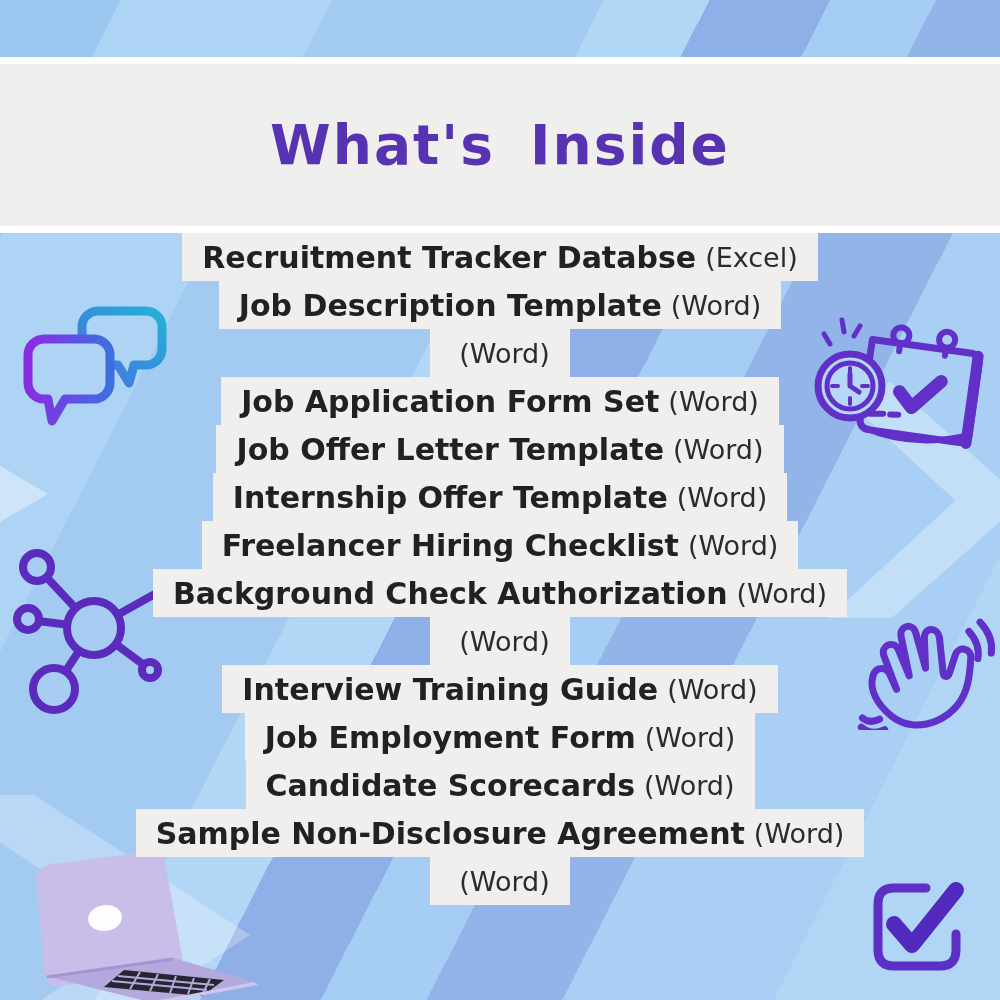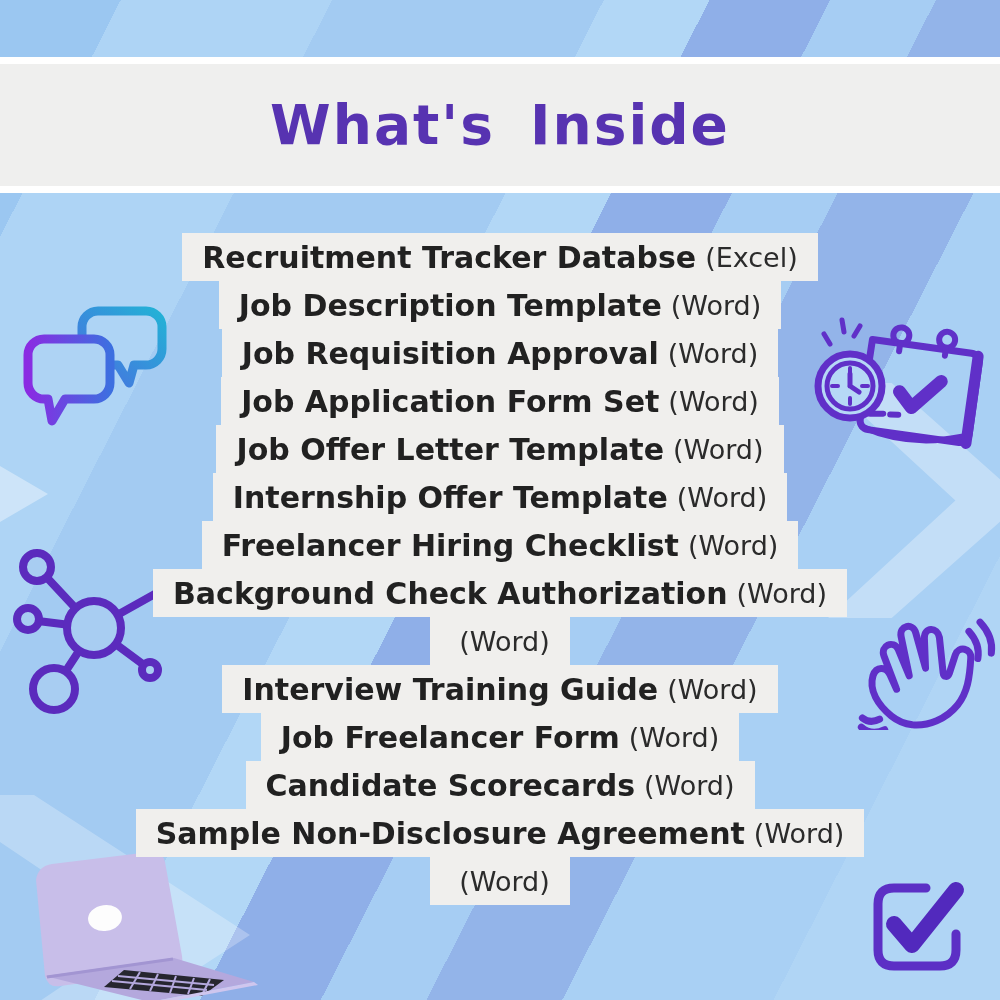--- a/index.html
+++ b/index.html
@@ -29,21 +29,21 @@
   .chevron-bottom-left {
     left:-70px; top:795px; width:400px; height:280px; background:rgba(255,255,255,0.26);
     clip-path:polygon(0 0, 26% 0, 80% 50%, 26% 100%, 0 100%, 52% 50%);
   }
   .tri-left {
     left:0; top:466px; width:48px; height:56px; background:rgba(255,255,255,0.38);
     clip-path:polygon(0 0, 100% 50%, 0 100%);
   }
   
   .banner {
-    position:absolute; left:0; right:0; top:57px; height:136px; box-sizing:border-box;
+    position:absolute; left:0; right:0; top:57px; height:176px; box-sizing:border-box;
     background:#efefee; border-top:7px solid #ffffff; border-bottom:7px solid #ffffff;
     display:flex; align-items:center; justify-content:center; z-index:3;
   }
   .banner h1 {
     margin:0; font-size:55px; font-weight:bold; color:#5733b1;
     letter-spacing:2px; word-spacing:14px;
   }
   
   .list {
     position:absolute; top:233px; left:0; right:0; z-index:4;
@@ -80,21 +80,20 @@
 <main class="list">
     <div class="row">
       <span class="item-name">Recruitment Tracker Databse</span>
       <span class="item-format">(Excel)</span>
     </div>
     <div class="row">
       <span class="item-name">Job Description Template</span>
       <span class="item-format">(Word)</span>
     </div>
     <div class="row">
-      <span class="item-name">Job Requisition Approval</span>
       <span class="item-format">(Word)</span>
     </div>
     <div class="row">
       <span class="item-name">Job Application Form Set</span>
       <span class="item-format">(Word)</span>
     </div>
     <div class="row">
       <span class="item-name">Job Offer Letter Template</span>
       <span class="item-format">(Word)</span>
     </div>
@@ -111,21 +110,21 @@
       <span class="item-format">(Word)</span>
     </div>
     <div class="row">
       <span class="item-format">(Word)</span>
     </div>
     <div class="row">
       <span class="item-name">Interview Training Guide</span>
       <span class="item-format">(Word)</span>
     </div>
     <div class="row">
-      <span class="item-name">Job Freelancer Form</span>
+      <span class="item-name">Job Employment Form</span>
       <span class="item-format">(Word)</span>
     </div>
     <div class="row">
       <span class="item-name">Candidate Scorecards</span>
       <span class="item-format">(Word)</span>
     </div>
     <div class="row">
       <span class="item-name">Sample Non-Disclosure Agreement</span>
       <span class="item-format">(Word)</span>
     </div>

